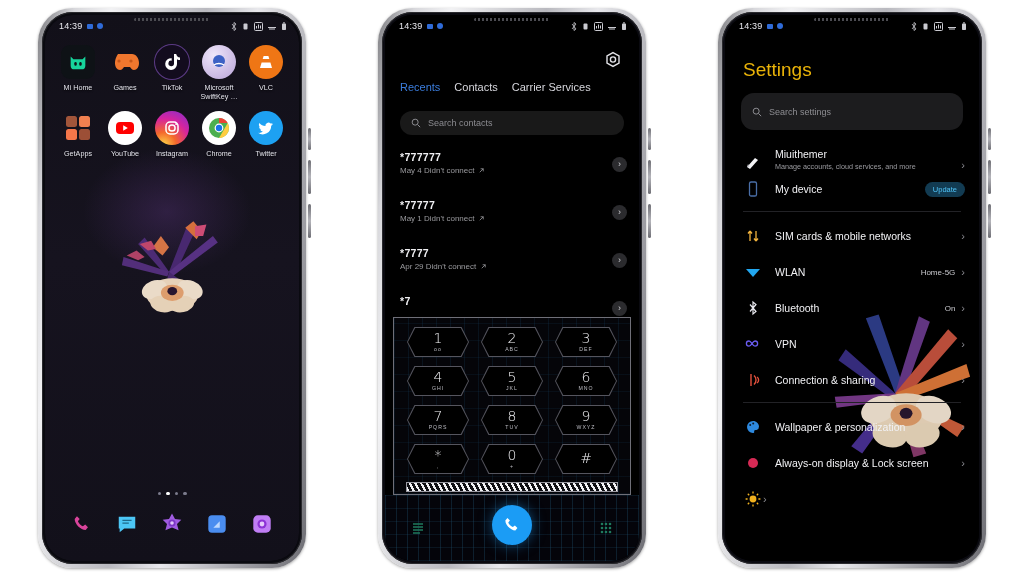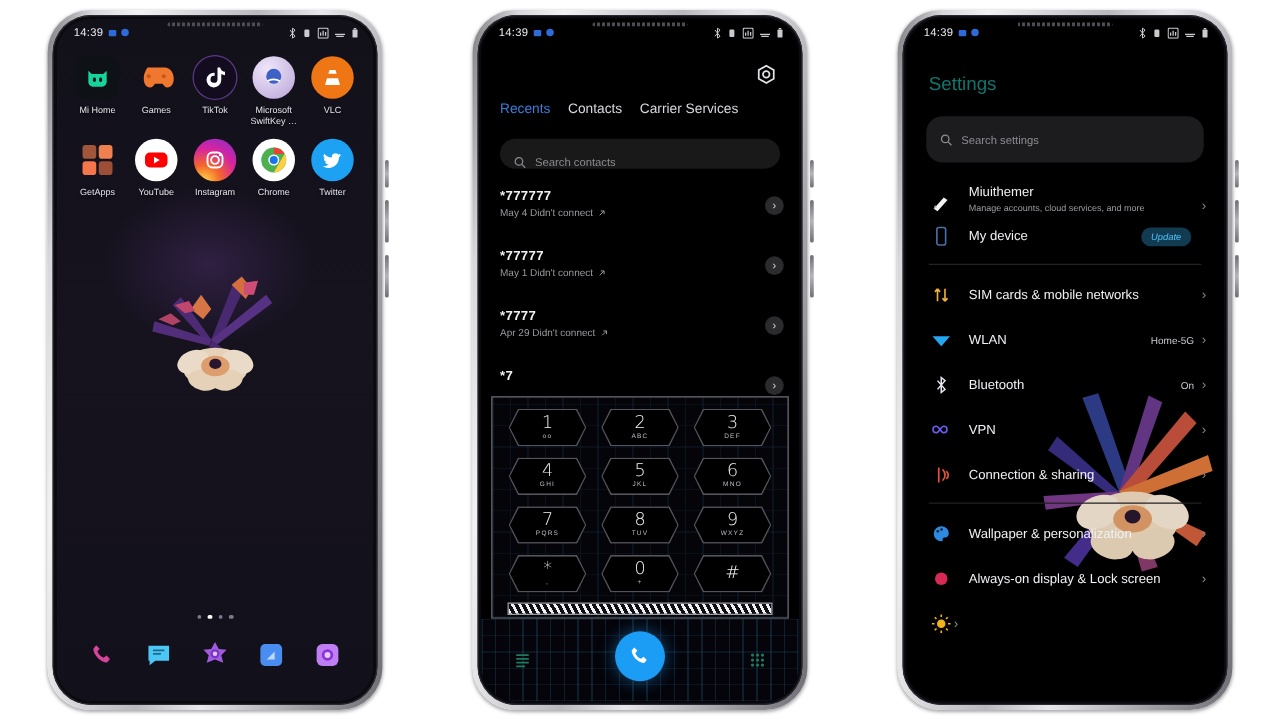--- a/index.html
+++ b/index.html
@@ -98,21 +98,21 @@
 
   
   .dialer { position: absolute; inset: 0; background: #000; }
   .gear-btn { position: absolute; top: 36px; right: 16px; width: 20px; height: 20px; }
   .tabs { position: absolute; top: 66px; left: 15px; display: flex; gap: 14px; }
   .tab { font-size: 11px; color: #d7d7dd; }
   .tab.active { color: #3b7ddd; }
   .search-pill {
     position: absolute; top: 96px; left: 15px; right: 15px; height: 24px;
     background: #191919; border-radius: 13px;
-    display: flex; align-items: flex-end; gap: 7px; padding: 0 11px;
+    display: flex; align-items: center; gap: 7px; padding: 0 11px;
   }
   .search-pill .ph { font-size: 9px; color: #8b8b90; }
   .calllog { position: absolute; top: 130px; left: 15px; right: 12px; }
   .call-row { position: relative; height: 48px; padding-top: 6px; }
   .call-num { font-size: 10.5px; color: #f0f0f3; font-weight: bold; letter-spacing: .3px; }
   .call-sub { font-size: 8px; color: #9a9a9e; margin-top: 3px; display: flex; align-items: center; gap: 4px; }
   .chev-circle {
     position: absolute; right: 0; top: 12px;
     width: 15px; height: 15px; border-radius: 50%;
     background: #2b2b2e; display: flex; align-items: center; justify-content: center;
@@ -163,42 +163,42 @@
     display: flex; align-items: center; justify-content: center;
     box-shadow: 0 0 14px rgba(27,156,245,.5);
   }
   .bb-ic { position: absolute; bottom: 26px; width: 14px; height: 14px; }
   .bb-left { left: 26px; }
   .bb-right { right: 26px; }
 
   
   .settings { position: absolute; inset: 0; background: #000; overflow: hidden; }
   .set-wall { position: absolute; right: -6%; top: 40%; width: 72%; height: 58%; }
-  .set-title { position: absolute; top: 44px; left: 18px; font-size: 15px; color: #0f766e; }
+  .set-title { position: absolute; top: 44px; left: 18px; font-size: 19px; color: #eab308; }
   .set-search {
     position: absolute; top: 78px; left: 16px; right: 16px; height: 37px;
     background: #1c1c1e; border-radius: 13px;
     display: flex; align-items: center; gap: 7px; padding: 0 11px;
   }
   .set-search .ph { font-size: 9px; color: #8d8d92; }
   .set-list { position: absolute; top: 114px; left: 0; right: 0; }
   .set-row {
     position: relative; display: flex; align-items: center;
     height: 36px; padding: 0 14px 0 18px;
   }
   .set-row.tall { height: 42px; align-items: flex-end; }
   .set-ic { width: 20px; flex: 0 0 20px; display: flex; align-items: center; justify-content: center; }
   .set-body { flex: 1; padding-left: 12px; min-width: 0; }
   .set-label { font-size: 10.5px; color: #f1f1f4; }
   .set-desc { font-size: 7.2px; color: #9c9ca1; margin-top: 2px; }
   .set-val { font-size: 8px; color: #c8c8cd; margin-right: 6px; white-space: nowrap; text-align: right; }
   .chev { color: #8a8a90; font-size: 11px; line-height: 1; }
   .badge {
     background: #123b52; color: #4fc3f7; font-size: 7.5px;
-    padding: 3px 8px; border-radius: 9px; margin-right: 12px; font-style: italic;
+    padding: 3px 8px; border-radius: 9px; margin-right: 0;
   }
   .divider { height: 1px; background: #222226; margin: 4px 18px 6px; }
 </style>
 </head>
 <body>
 
 <div class="stage">
 
   <div class="phone" id="phone1">
     <div class="side-btn sb1"></div>

